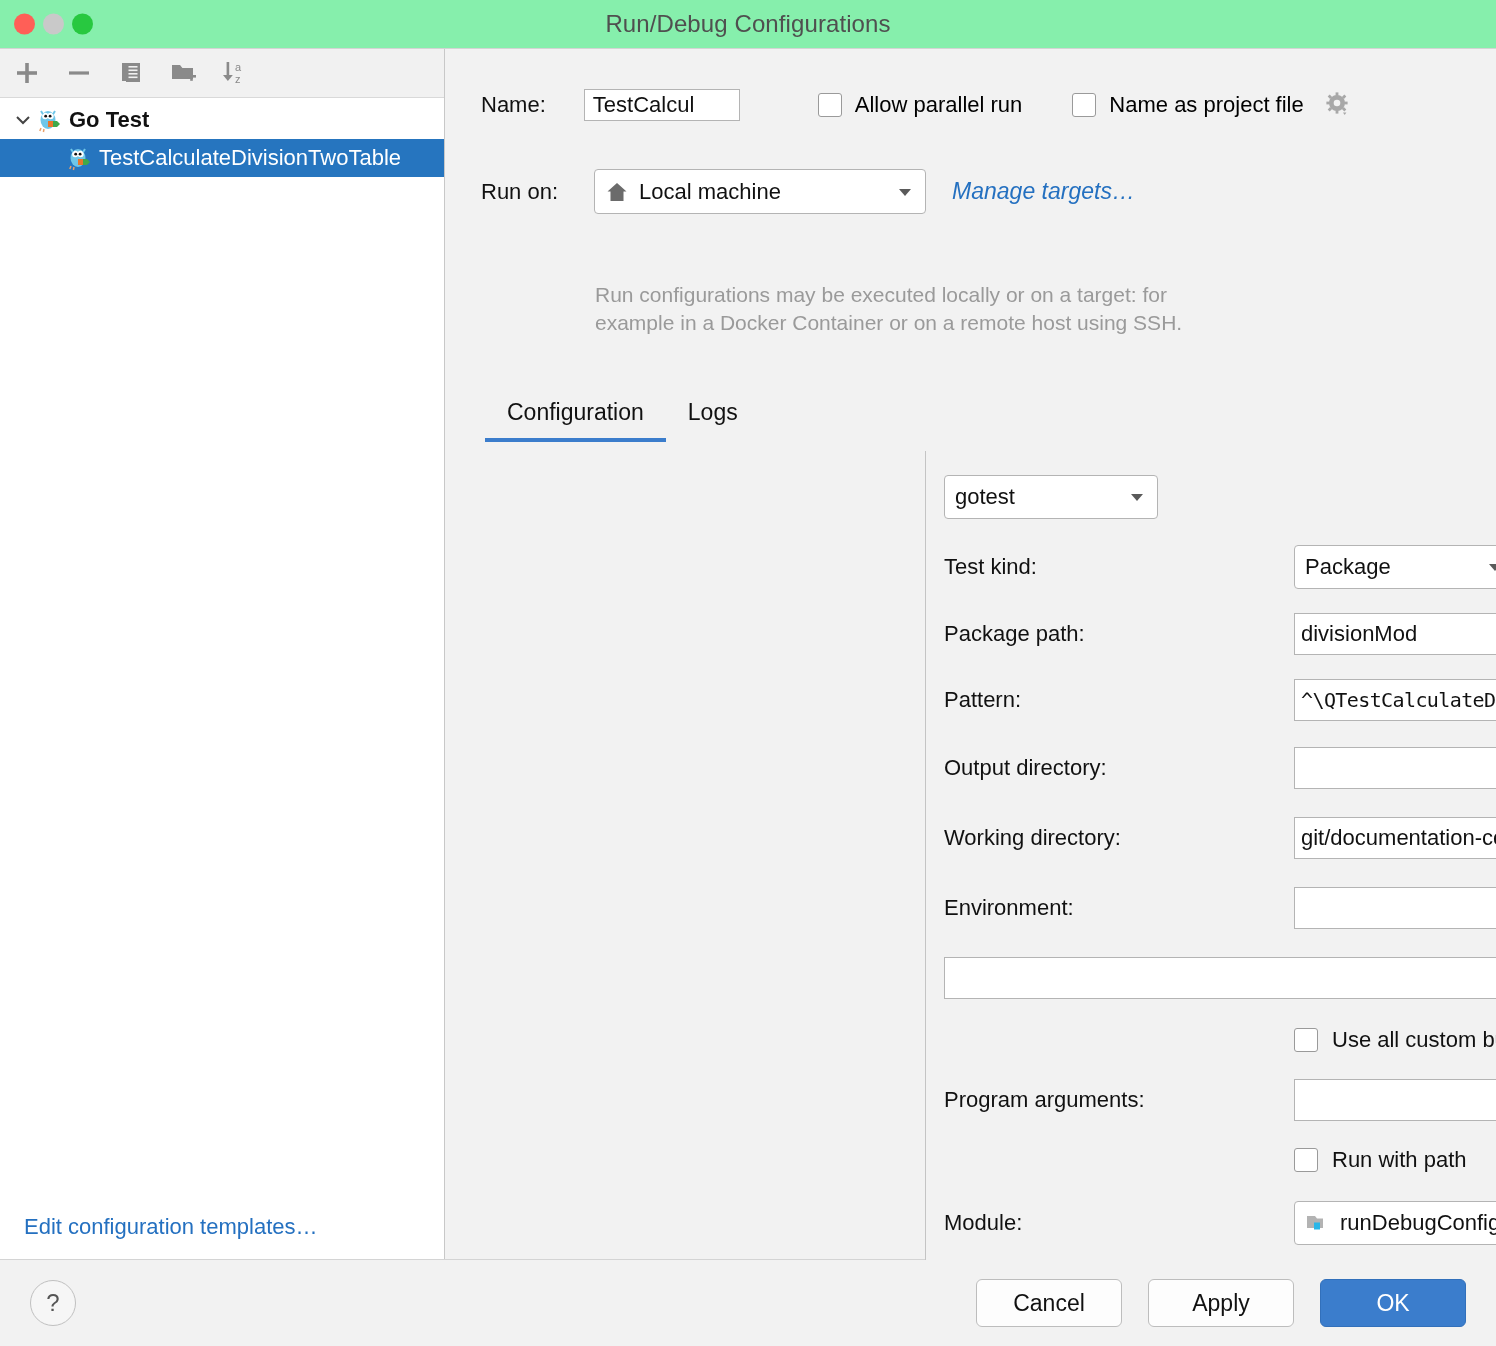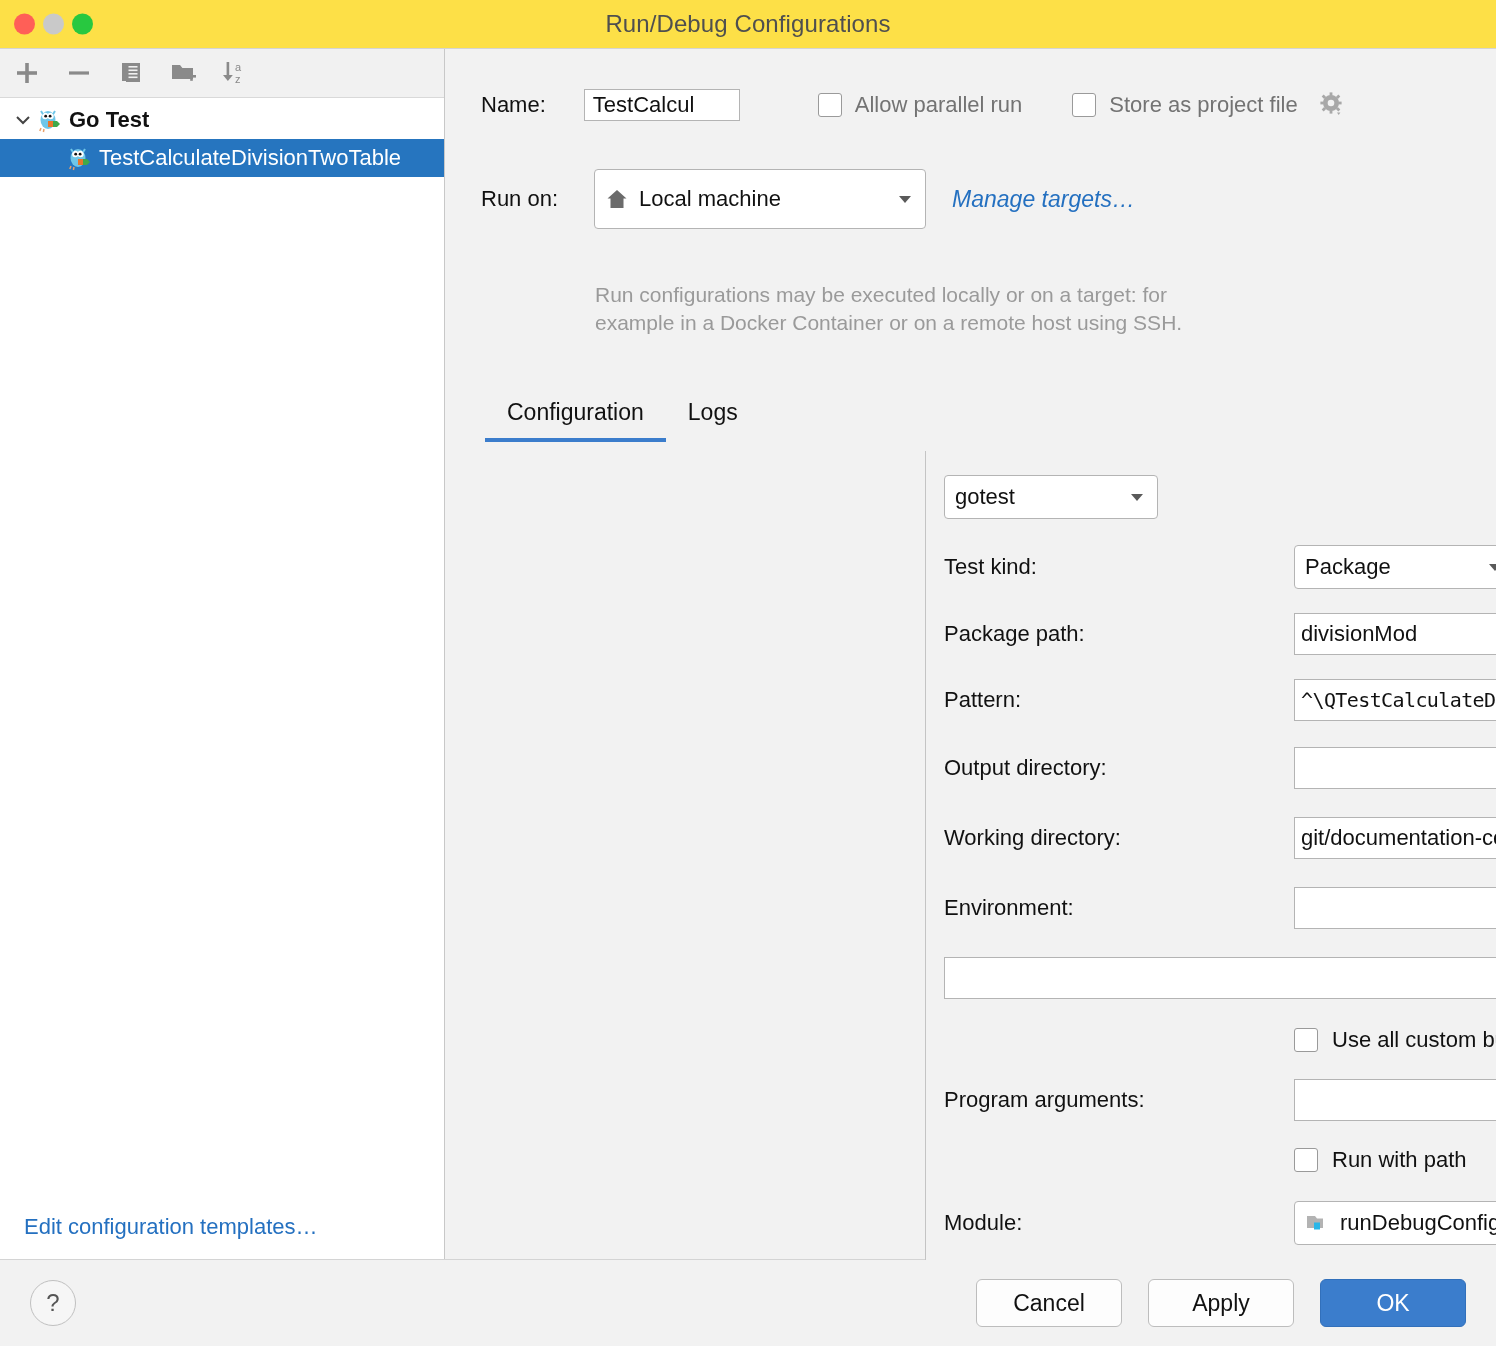--- a/index.html
+++ b/index.html
@@ -15,21 +15,21 @@
     width: 1496px; height: 1346px;
     background: #f2f2f2;
     display: flex; flex-direction: column;
   }
 
   
   .titlebar {
     position: relative;
     height: 48px;
     flex: 0 0 48px;
-    background: #fde047;
+    background: #86efac;
     border-bottom: 1px solid #d4d4d4;
     display: flex; align-items: center; justify-content: center;
   }
   .traffic {
     position: absolute; left: 14px; top: 50%;
     transform: translateY(-50%);
     display: flex; gap: 8px; align-items: center;
   }
   .dot { width: 21px; height: 21px; border-radius: 50%; }
   .dot.red { background: #ff5f57; }
@@ -129,32 +129,32 @@
     width: 156px; height: 32px;
   }
   .checkbox {
     width: 24px; height: 24px;
     border: 1.6px solid #9a9a9a;
     border-radius: 3px;
     background: #fff;
     box-sizing: border-box;
     flex: 0 0 24px;
   }
-  .cbrow { display: flex; align-items: center; gap: 13px; font-size: 22px; color: #737373; }
+  .cbrow { display: flex; align-items: center; gap: 13px; font-size: 22px; color: #000000; }
 
   .row-runon {
     position: absolute; left: 36px; top: 120px;
     display: flex; align-items: center;
   }
   .combo {
     background: #fff;
     border: 1px solid #b4b4b4;
     border-radius: 4px;
     box-sizing: border-box;
-    height: 60px;
+    height: 45px;
     display: flex; align-items: center;
     padding: 0 10px;
     font-size: 22px; color: #111;
     position: relative;
     white-space: nowrap;
   }
   .combo .caret {
     margin-left: auto; padding-left: 16px;
     display: flex; align-items: center;
   }
@@ -347,21 +347,21 @@
         <span class="lbl">Name:</span>
         <div class="txtfield name-input">
           <span>TestCalcul</span>
         </div>
         <div class="cbrow" style="margin-left:78px;">
           <span class="checkbox"></span>
           <span>Allow parallel run</span>
         </div>
         <div class="cbrow" style="margin-left:50px;">
           <span class="checkbox"></span>
-          <span>Store as project file</span>
+          <span>Name as project file</span>
           <span style="display:flex;align-items:center;margin-left:6px;">
             <svg width="30" height="30" viewBox="0 0 30 30">
               <g fill="#a8a8a8">
                 <circle cx="14" cy="13" r="8"></circle>
                 <rect x="12.6" y="2.4" width="2.8" height="3.4"></rect>
                 <rect x="12.6" y="20.2" width="2.8" height="3.4"></rect>
                 <rect x="3.4" y="11.6" width="3.4" height="2.8"></rect>
                 <rect x="21.2" y="11.6" width="3.4" height="2.8"></rect>
                 <rect x="5.5" y="5" width="2.8" height="3.4" transform="rotate(-45 6.9 6.7)"></rect>
                 <rect x="19.7" y="5" width="2.8" height="3.4" transform="rotate(45 21.1 6.7)"></rect>

